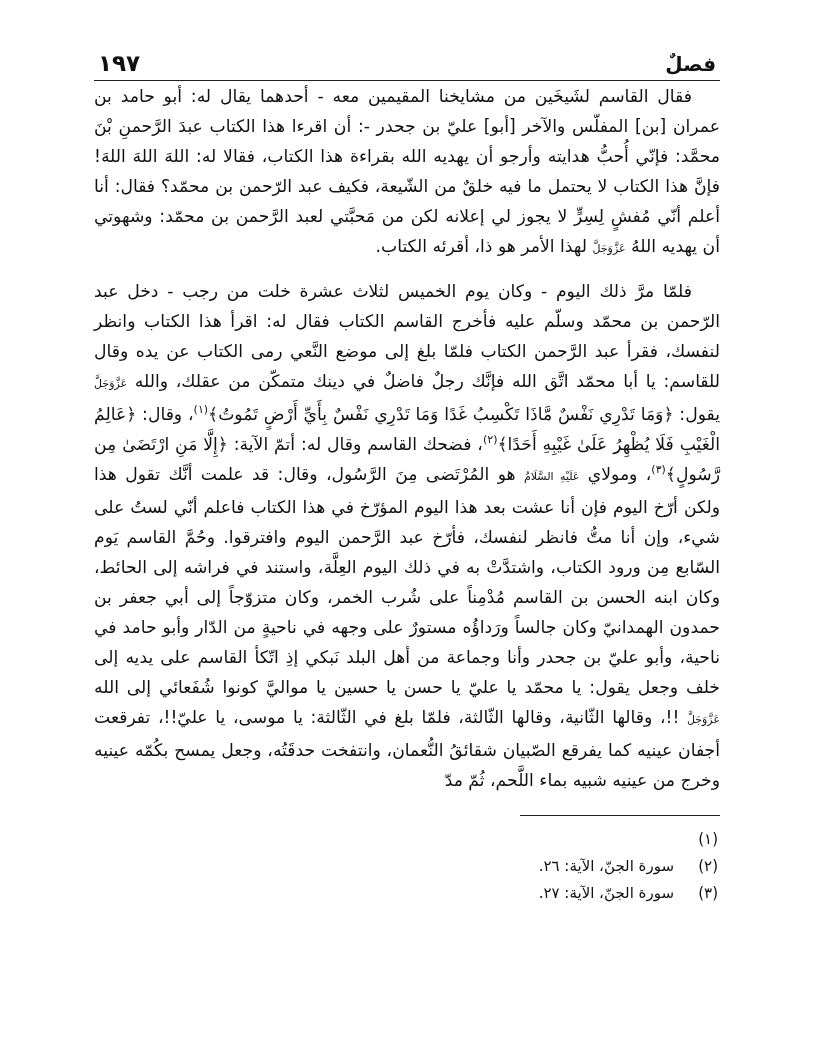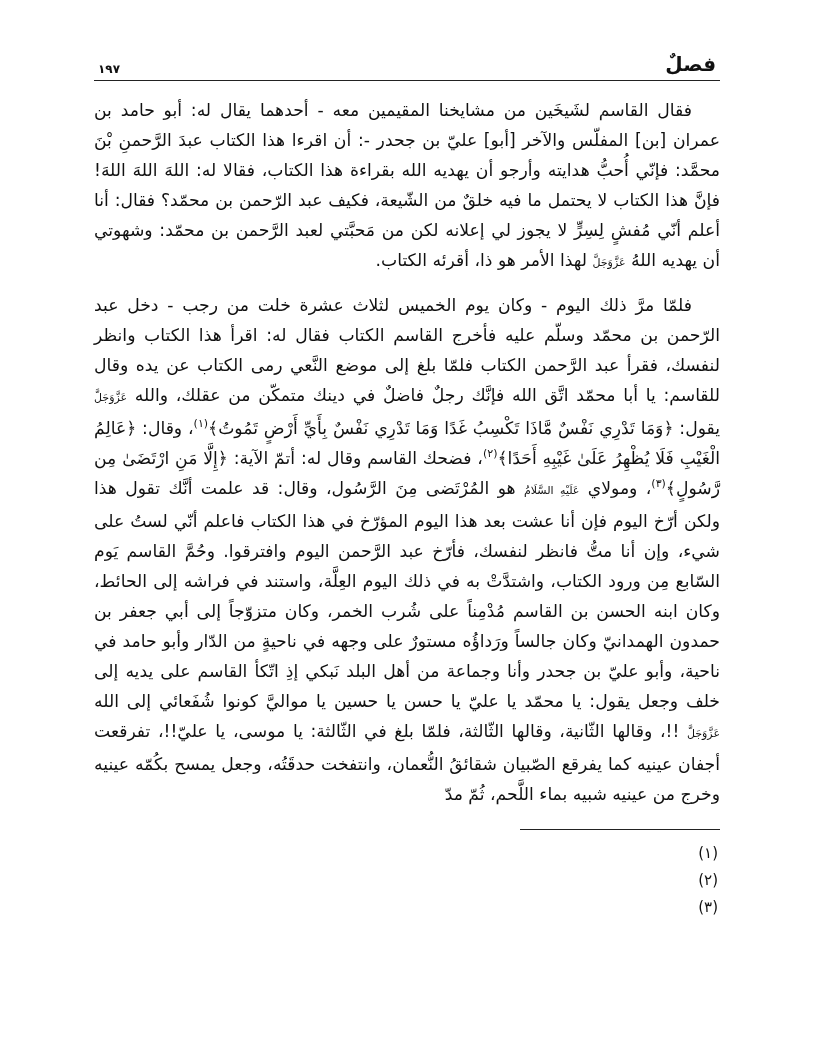--- a/index.html
+++ b/index.html
@@ -6,25 +6,25 @@
   body {
     width: 814px; height: 1059px; position: relative; overflow: hidden;
     font-family: "DejaVu Sans", sans-serif; color: #111111;
   }
   .page { position: absolute; left: 94px; top: 40px; width: 626px; }
   .header {
     direction: rtl; display: flex; justify-content: space-between; align-items: flex-end;
     height: 36px; padding: 0 4px;
   }
   .header .title { font-size: 20px; font-weight: bold; margin-left: 11px; }
-  .header .pagenum { font-size: 12px; font-weight: bold; direction: rtl; }
+  .header .pagenum { font-size: 23px; font-weight: bold; direction: rtl; }
   .header-rule { border: none; border-top: 1.5px solid #222; margin: 4px 0 0 0; }
   .body-text {
     direction: rtl; text-align: justify; text-align-last: right;
-    font-size: 17.2px; line-height: 30px; margin-top: 14px;
+    font-size: 17.2px; line-height: 30px; 
   }
   .para { margin: 0; text-indent: 28px; }
   .para + .para { margin-top: 12px; }
   .sup { font-size: 11px; vertical-align: super; line-height: 0; }
   .honor { font-size: 11px; }
   .quran { font-family: "DejaVu Serif", serif; }
   .footnote-rule {
     border: none; border-top: 1.2px solid #222;
     width: 200px; margin: 20px 0 0 auto;
   }
@@ -48,18 +48,20 @@
   </div>
 
   <hr class="footnote-rule">
 
   <div class="footnotes">
     <div class="footnote">
       <span class="fn-num">(١)</span>
     </div>
     <div class="footnote">
       <span class="fn-num">(٢)</span>
+      <span>سورة الجنّ، الآية: ٢٦.</span>
     </div>
     <div class="footnote">
       <span class="fn-num">(٣)</span>
+      <span>سورة الجنّ، الآية: ٢٧.</span>
     </div>
   </div>
 </div>
 
 </body></html>

